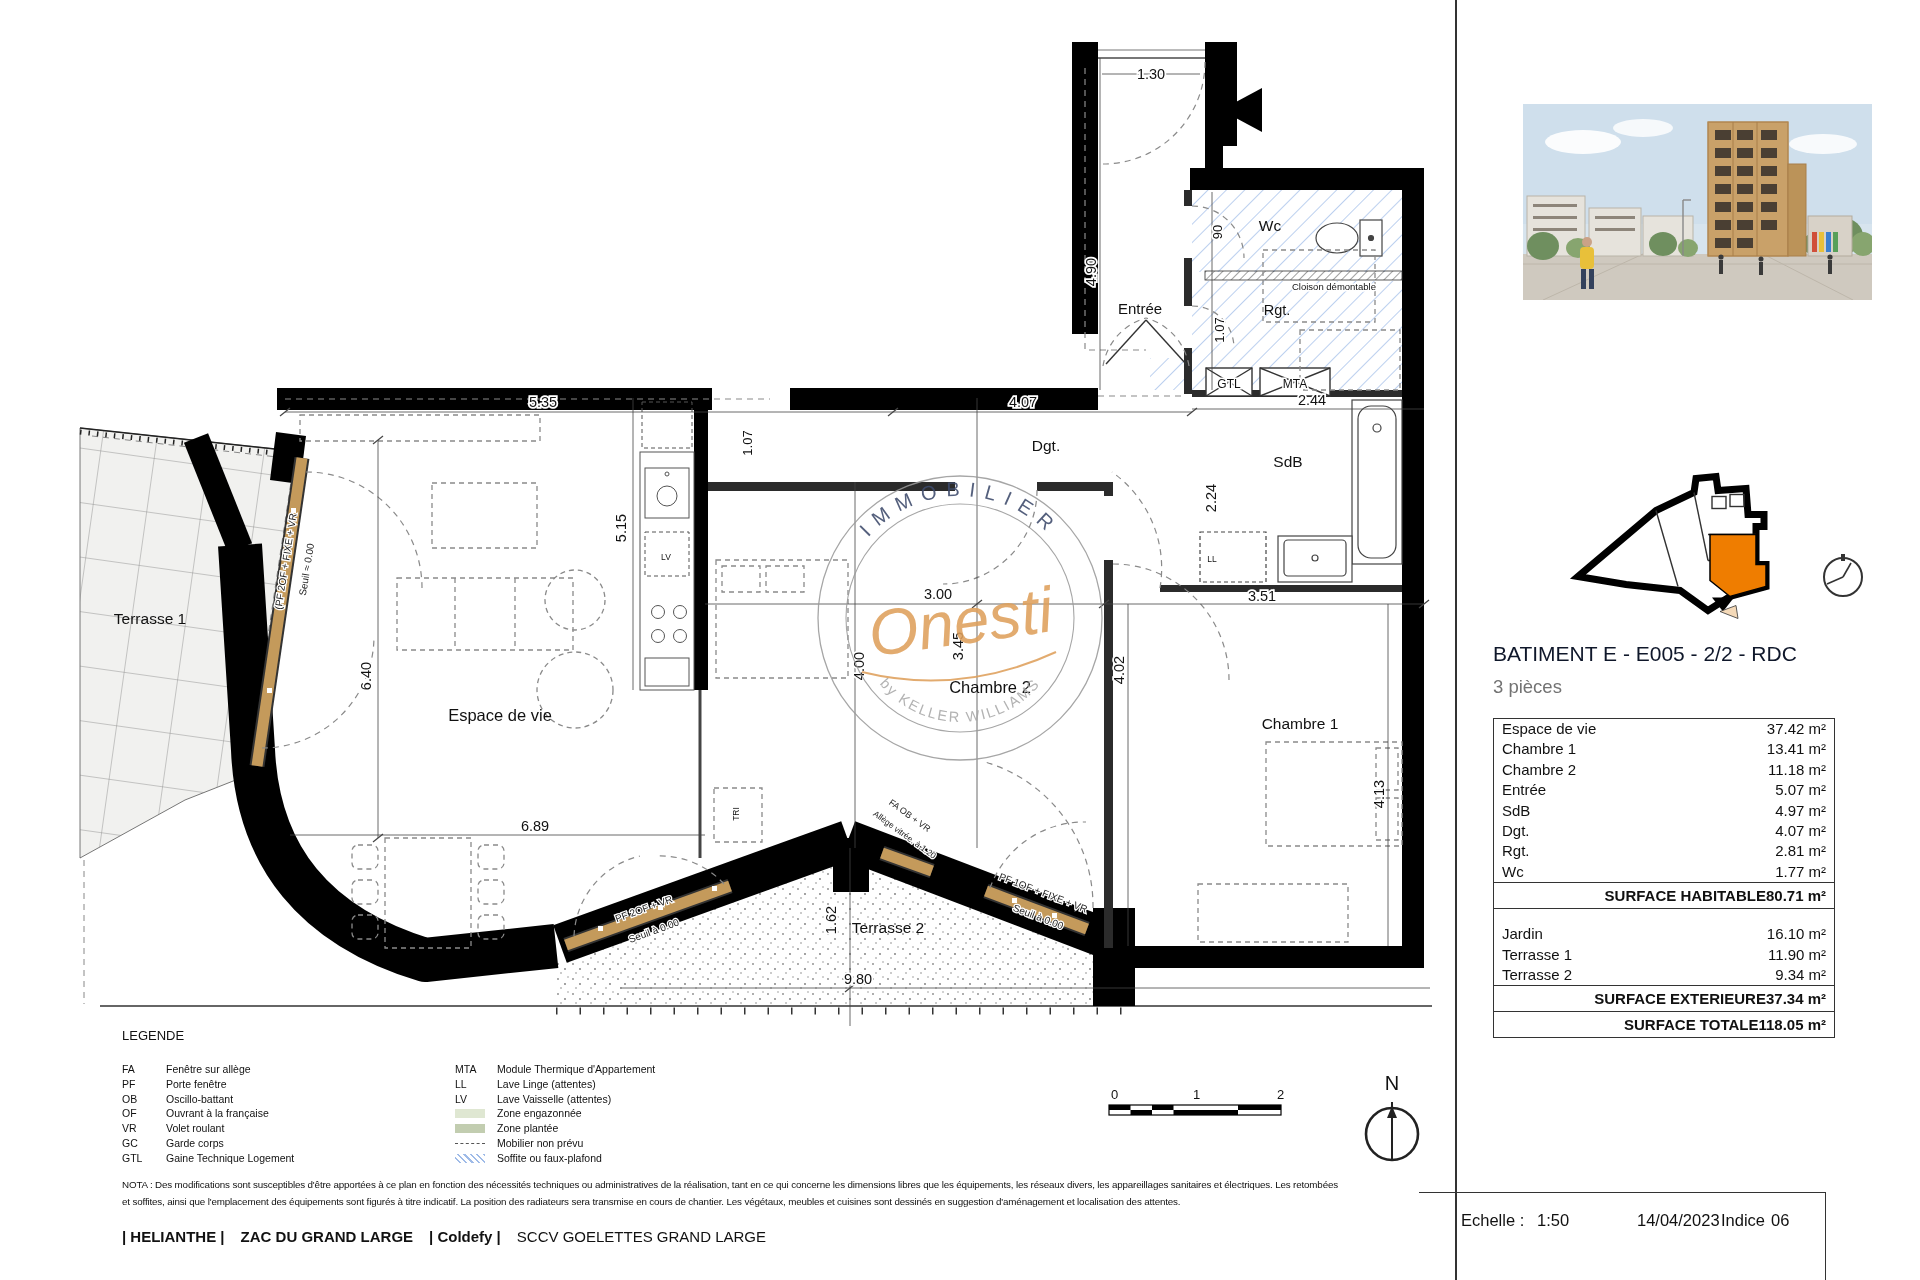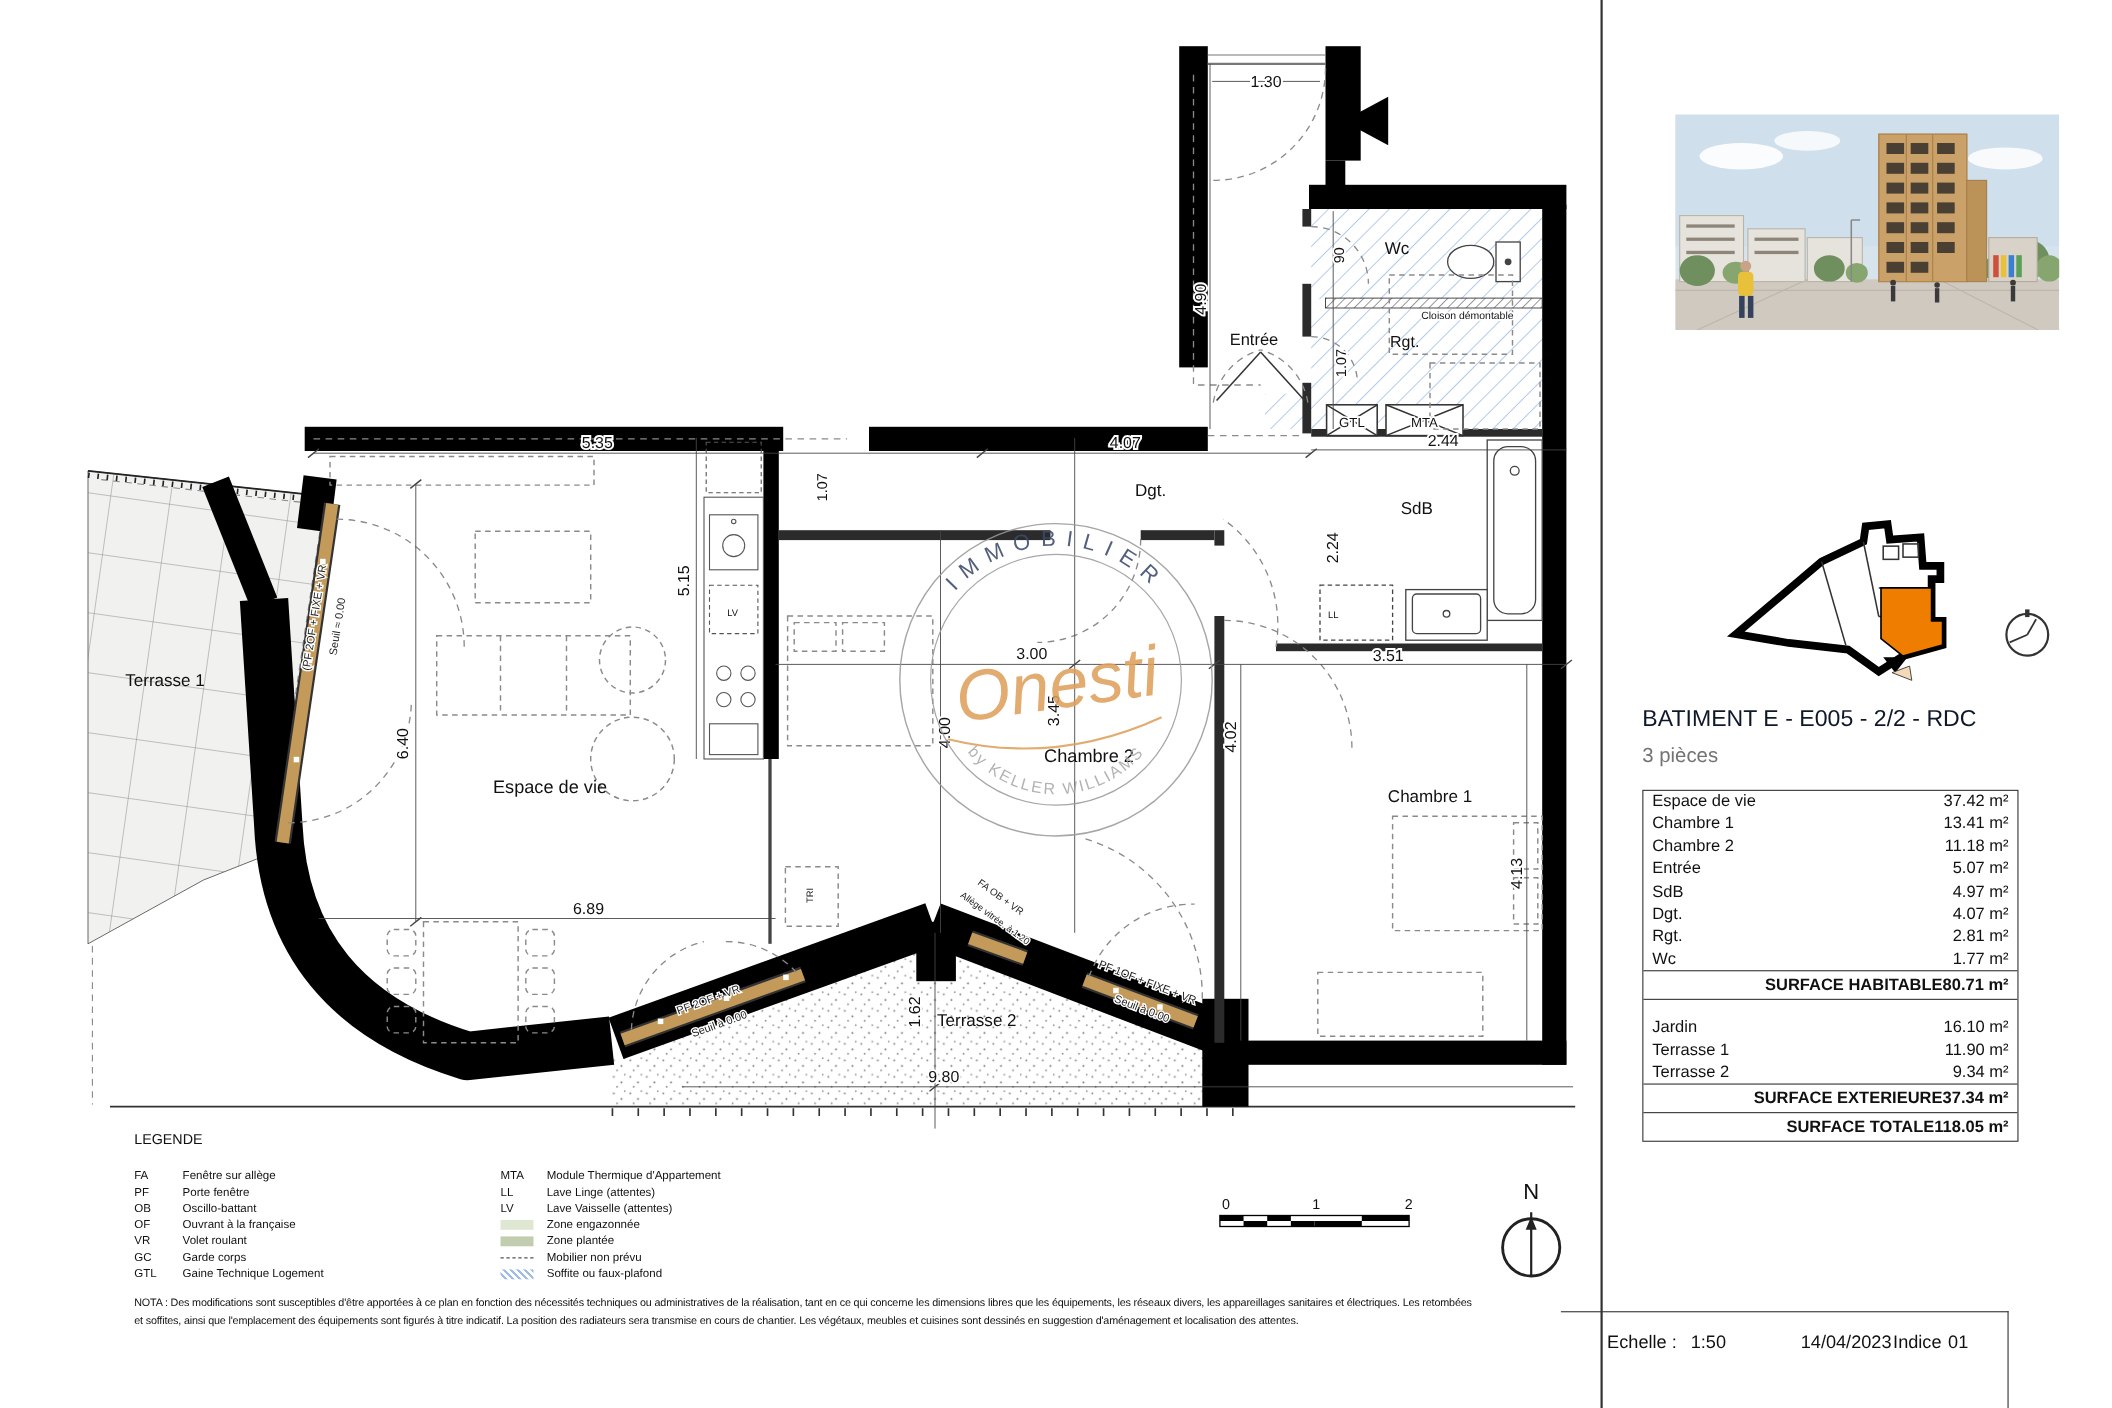--- a/index.html
+++ b/index.html
@@ -595,22 +595,25 @@
     <circle cx="30" cy="62" r="26" fill="none" stroke="#222" stroke-width="2.6"></circle>
     <line x1="30" y1="87" x2="30" y2="40" stroke="#222" stroke-width="2"></line>
     <polygon points="25,46 35,46 30,34" fill="#222"></polygon>
     <line x1="30" y1="36" x2="30" y2="30" stroke="#222" stroke-width="2"></line>
   </svg>
 
   <div class="abs nota">
     <div>NOTA : Des modifications sont susceptibles d'être apportées à ce plan en fonction des nécessités techniques ou administratives de la réalisation, tant en ce qui concerne les dimensions libres que les équipements, les réseaux divers, les appareillages sanitaires et électriques. Les retombées</div>
     <div>et soffites, ainsi que l'emplacement des équipements sont figurés à titre indicatif. La position des radiateurs sera transmise en cours de chantier. Les végétaux, meubles et cuisines sont dessinés en suggestion d'aménagement et localisation des attentes.</div>
   </div>
+  <div class="abs footer">
+    <span class="b">| HELIANTHE |</span><span class="b">ZAC DU GRAND LARGE</span><span class="b">| Coldefy |</span><span class="n">SCCV GOELETTES GRAND LARGE</span>
+  </div>
 
   <div class="abs tblock">
     <span style="left:42px">Echelle :</span>
     <span style="left:118px">1:50</span>
     <span style="left:218px">14/04/2023</span>
     <span style="left:302px">Indice</span>
-    <span style="left:352px">01</span>
+    <span style="left:352px">06</span>
   </div>
 
 </div>
 
 </body></html>

